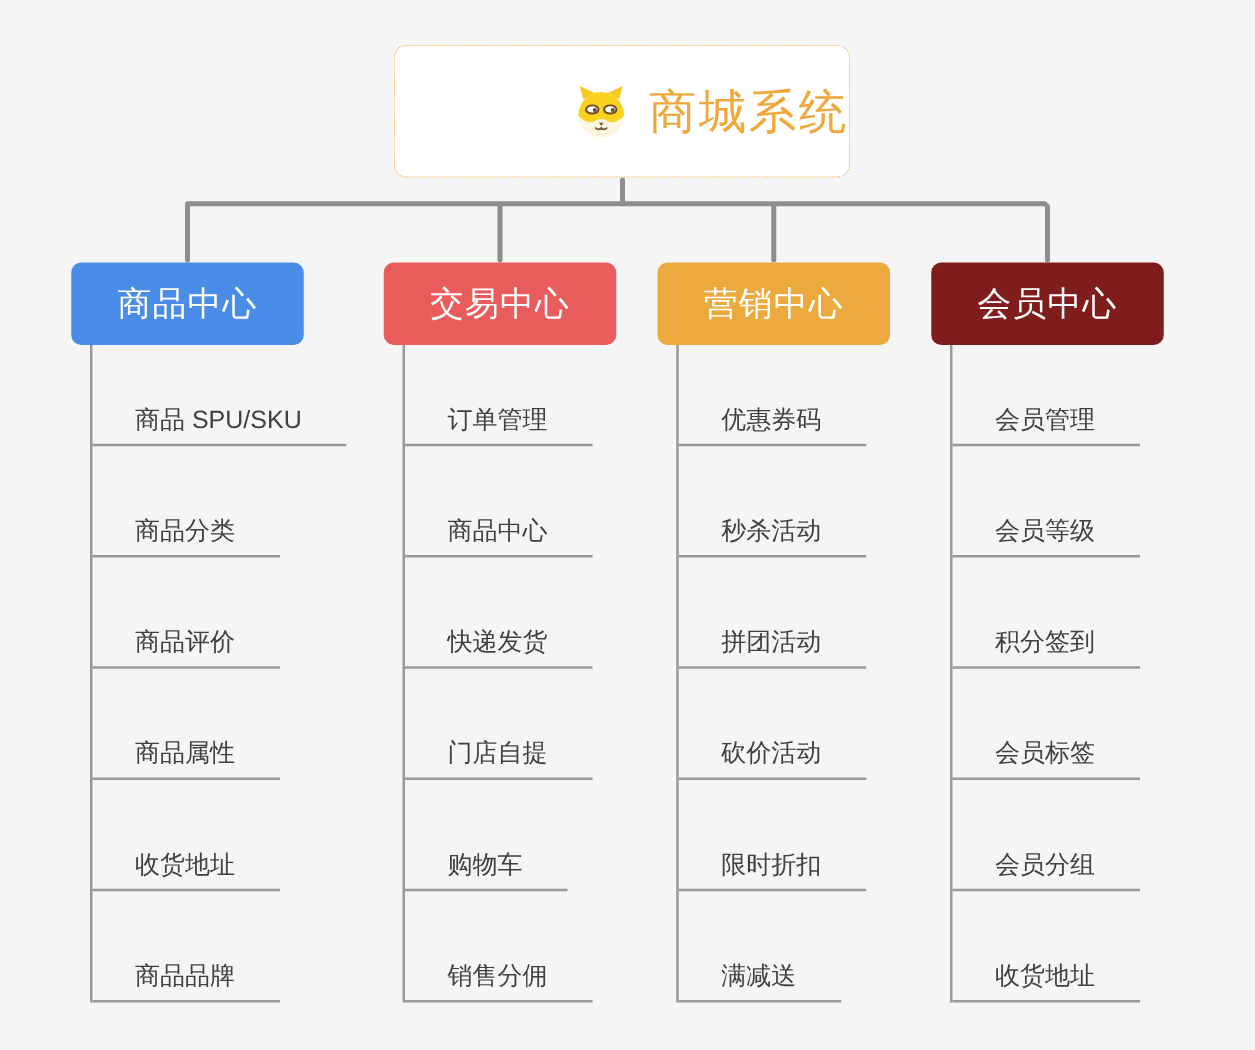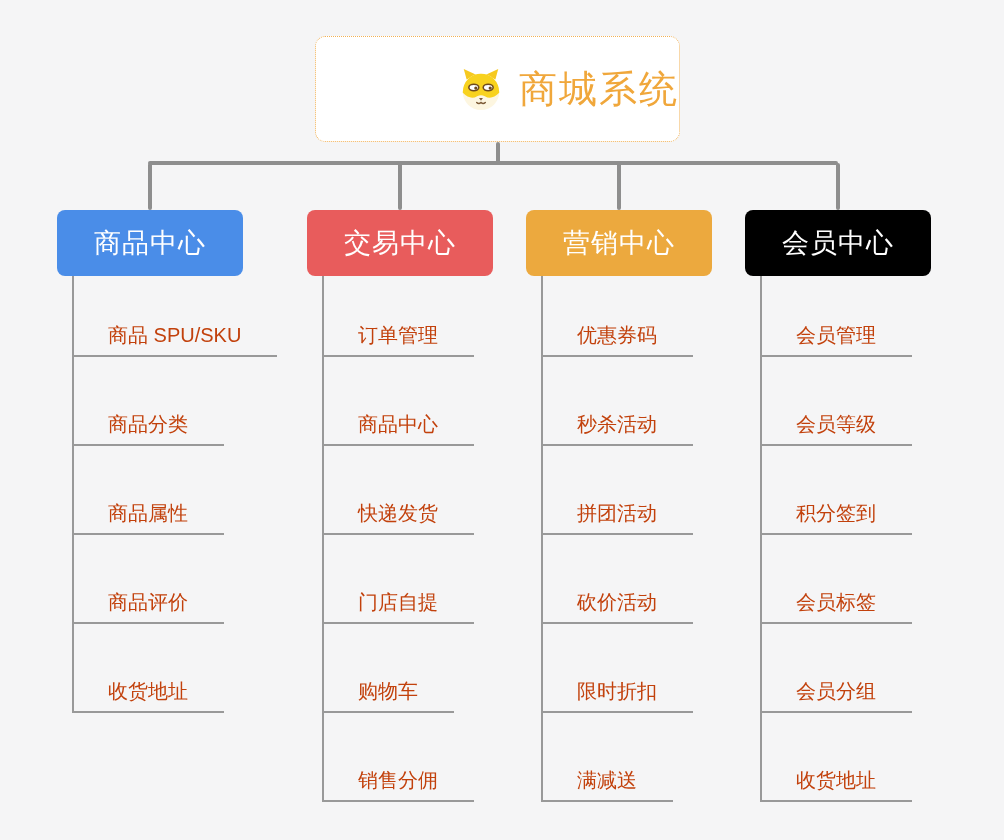--- a/index.html
+++ b/index.html
@@ -47,21 +47,21 @@
   .items{
     list-style:none;margin:0;padding:0;
     position:absolute;left:15px;top:58px;
     border-left:2px solid #999999;
   }
   .items li{
     box-sizing:border-box;height:89px;width:max-content;
     border-bottom:2px solid #999999;
     padding:0 36px 6px 34px;
     display:flex;align-items:flex-end;
-    font-size:20px;color:#c2410c;white-space:nowrap;
+    font-size:20px;color:#404040;white-space:nowrap;
   }
 </style>
 </head>
 <body>
 
 <div class="canvas">
 
   <div class="root-node">
     <svg class="root-icon" viewBox="0 0 48 48" aria-hidden="true">
       <path d="M9 14 L6 3 L19 9 Z" fill="#f6c91f"></path>
@@ -83,23 +83,24 @@
   <div class="conn drop drop-0"></div>
   <div class="conn drop drop-1"></div>
   <div class="conn drop drop-2"></div>
   <div class="conn drop drop-3"></div>
 
   <div class="branch branch-0">
     <div class="branch-node" style="background-color: rgb(74, 141, 232);">商品中心</div>
     <ul class="items">
       <li>商品 SPU/SKU</li>
       <li>商品分类</li>
+      <li>商品评价</li>
       <li>商品属性</li>
-      <li>商品评价</li>
       <li>收货地址</li>
+      <li>商品品牌</li>
     </ul>
   </div>
 
   <div class="branch branch-1">
     <div class="branch-node" style="background-color: rgb(232, 92, 92);">交易中心</div>
     <ul class="items">
       <li>订单管理</li>
       <li>商品中心</li>
       <li>快递发货</li>
       <li>门店自提</li>
@@ -114,21 +115,21 @@
       <li>优惠券码</li>
       <li>秒杀活动</li>
       <li>拼团活动</li>
       <li>砍价活动</li>
       <li>限时折扣</li>
       <li>满减送</li>
     </ul>
   </div>
 
   <div class="branch branch-3">
-    <div class="branch-node" style="background-color: #000000;">会员中心</div>
+    <div class="branch-node" style="background-color: #7f1d1d;">会员中心</div>
     <ul class="items">
       <li>会员管理</li>
       <li>会员等级</li>
       <li>积分签到</li>
       <li>会员标签</li>
       <li>会员分组</li>
       <li>收货地址</li>
     </ul>
   </div>
 

